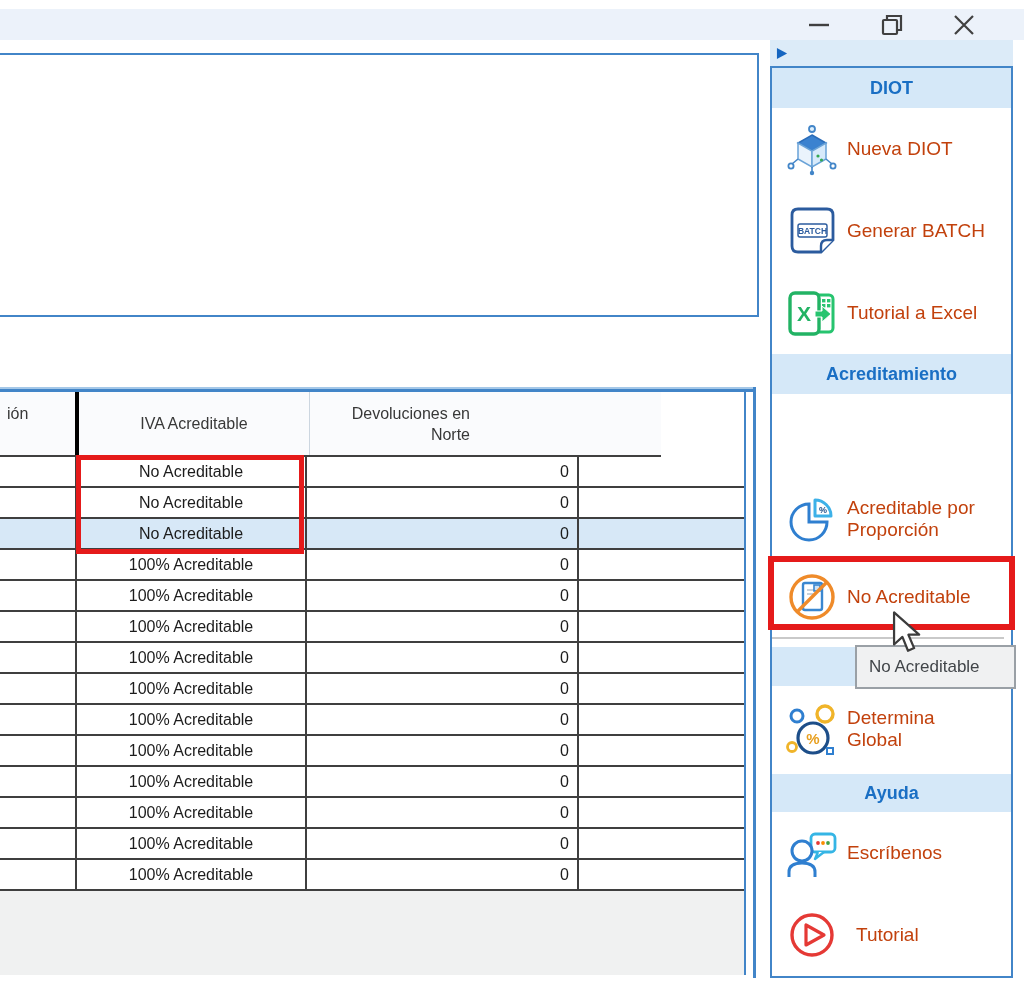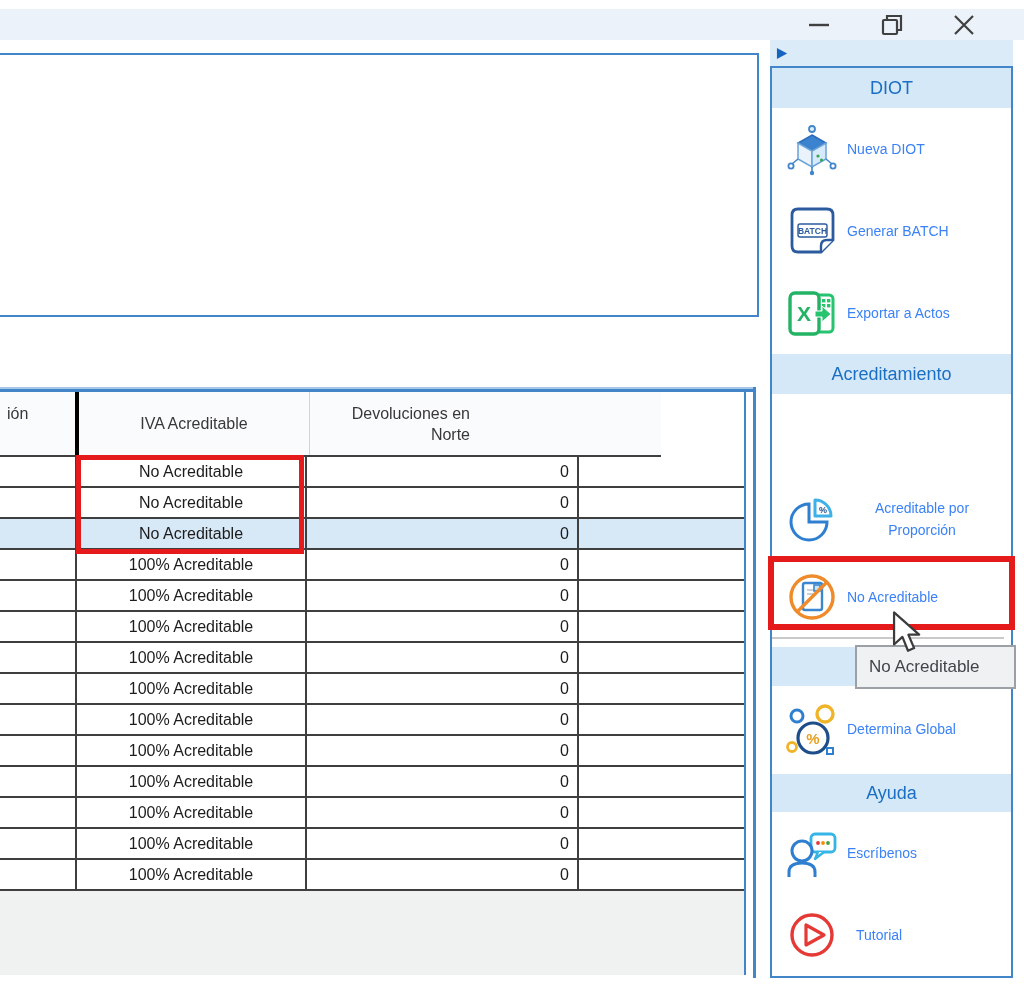--- a/index.html
+++ b/index.html
@@ -32,24 +32,24 @@
   .tcell.c2{width:272px;border-left:2px solid #3f3f3f;justify-content:flex-end;padding-right:8px;}
   .tcell.c3{width:167px;border-left:2px solid #3f3f3f;}
   .grid-footer{left:0;top:891px;width:744px;height:84px;background:#f0f1f1;}
   
   .redrect{border:5px solid #e51a1a;background:transparent;}
   .redrect.table-red{left:76px;top:455px;width:218px;height:89px;}
   .redrect.side-red{left:768px;top:556px;width:235px;height:62px;border-width:6px;}
   
   .collapse-strip{left:770px;top:40px;width:243px;height:26px;background:#dcebf8;}
   .panel{left:770px;top:66px;width:239px;height:908px;border:2px solid #4285c8;background:#fff;}
-  .band{position:absolute;left:0;width:100%;background:#d5e8f8;display:flex;align-items:center;justify-content:center;font-size:18px;font-weight:normal;color:#1a6fc4;}
+  .band{position:absolute;left:0;width:100%;background:#d5e8f8;display:flex;align-items:center;justify-content:center;font-size:18px;font-weight:bold;color:#1a6fc4;}
   .side-item{position:absolute;left:2px;right:2px;display:flex;align-items:center;padding-left:11px;}
   .side-item .icon{width:54px;height:54px;flex:none;margin-right:8px;}
-  .side-item .lbl{font-size:14px;color:#3b82f6;line-height:22px;text-align:center;}
+  .side-item .lbl{font-size:19px;color:#c2410c;line-height:22px;}
   .separator{left:772px;top:637px;width:232px;height:2px;background:#c9c9c9;}
   .hidden-band{left:772px;top:647px;width:239px;height:39px;background:#d5e8f8;}
   .tooltip{left:855px;top:645px;width:145px;height:40px;background:#f0f1f2;border:2px solid #9aa0a6;font-size:17px;color:#414549;line-height:40px;padding-left:12px;}
 </style>
 </head>
 <body>
 
 <div class="page">
 
   <div class="abs titlebar">
@@ -223,21 +223,21 @@
         <rect x="32" y="13" width="3.4" height="3.4" fill="#27c46f"></rect>
           <rect x="37" y="13" width="3.4" height="3.4" fill="#27c46f"></rect>
           <rect x="42" y="13" width="3.4" height="3.4" fill="#27c46f"></rect>
         <rect x="32" y="18" width="3.4" height="3.4" fill="#27c46f"></rect>
           <rect x="37" y="18" width="3.4" height="3.4" fill="#27c46f"></rect>
           <rect x="42" y="18" width="3.4" height="3.4" fill="#27c46f"></rect>
         <rect x="5" y="7" width="29" height="41" rx="5" fill="#fff" stroke="#22b364" stroke-width="3.4"></rect>
         <text x="19" y="35" text-anchor="middle" font-size="21" font-weight="bold" fill="#22b364" font-family="Liberation Sans,sans-serif">X</text>
         <polygon points="30,25 37,25 37,20 46,28 37,36 37,31 30,31" fill="#27c46f" stroke="#fff" stroke-width="1"></polygon>
       </svg>
-      <span class="lbl">Exportar a Actos</span>
+      <span class="lbl">Tutorial a Excel</span>
     </div>
 
     <div class="band" style="top:286px;height:40px;">
         <span>Acreditamiento</span>
       </div>
 
 
     <div class="side-item" style="top:410px;height:82px;">
       <svg class="icon" viewBox="0 0 54 54">
         <path d="M24,30 L24,12 A18,18 0 1 0 42,30 Z" fill="#fff" stroke="#2f7fd0" stroke-width="3"></path>

